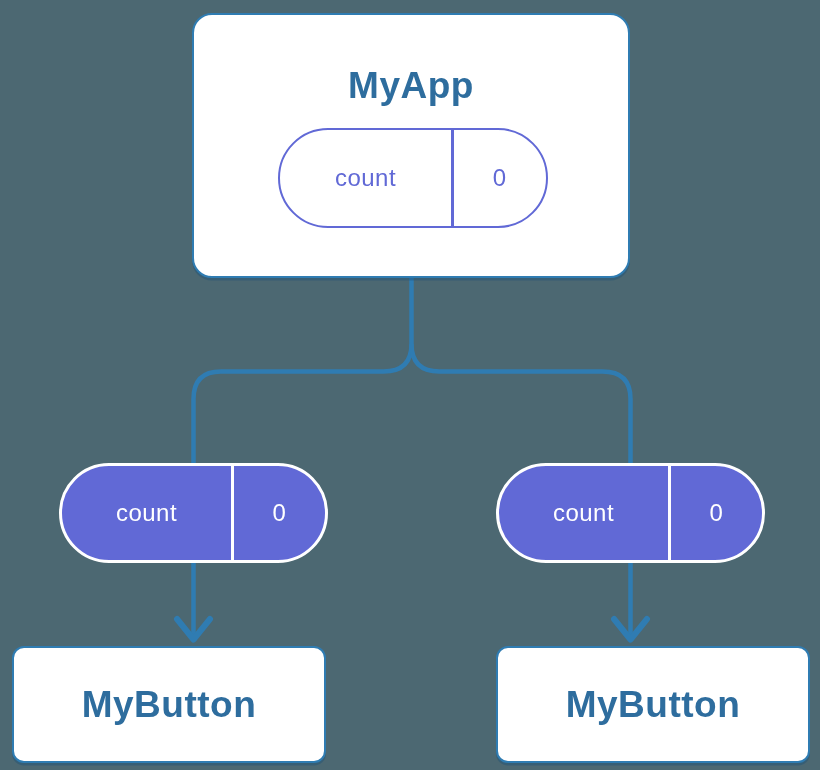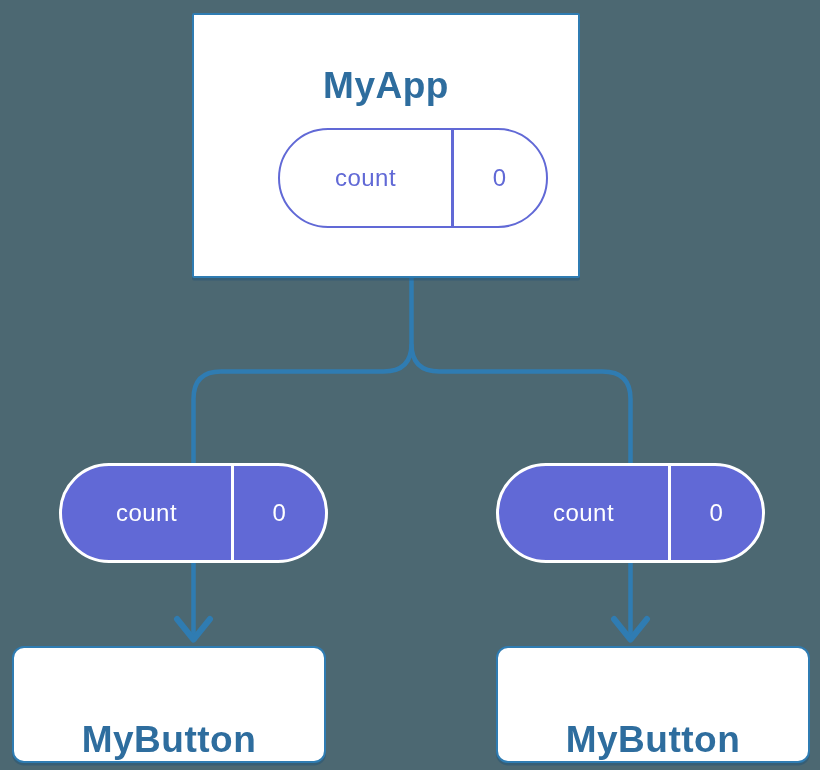--- a/index.html
+++ b/index.html
@@ -41,40 +41,40 @@
 
   .card {
     position: absolute;
     background: var(--card-bg);
     border: 2px solid var(--card-border);
     box-shadow: 0 2.5px 0 rgba(31, 82, 120, 0.45);
     z-index: 1;
   }
   .root-card {
     left: 192px; top: 13px;
-    width: 388px; height: 265px;
-    border-radius: 2px;
+    width: 438px; height: 265px;
+    border-radius: 20px;
   }
   .root-title {
     position: absolute;
     top: 50px; left: 0;
     width: 100%;
     text-align: center;
     line-height: 42px;
     font-size: 37px;
     font-weight: 600;
     letter-spacing: 0.5px;
     color: var(--title-text);
   }
   .child-card {
     top: 646px;
     width: 314px; height: 117px;
     border-radius: 12px;
     display: flex;
-    align-items: flex-end;
+    align-items: center;
     justify-content: center;
   }
   .child-card.pos-left  { left: 12px; }
   .child-card.pos-right { left: 496px; }
   .child-title {
     font-size: 37px;
     font-weight: 600;
     letter-spacing: 0.5px;
     color: var(--title-text);
   }

